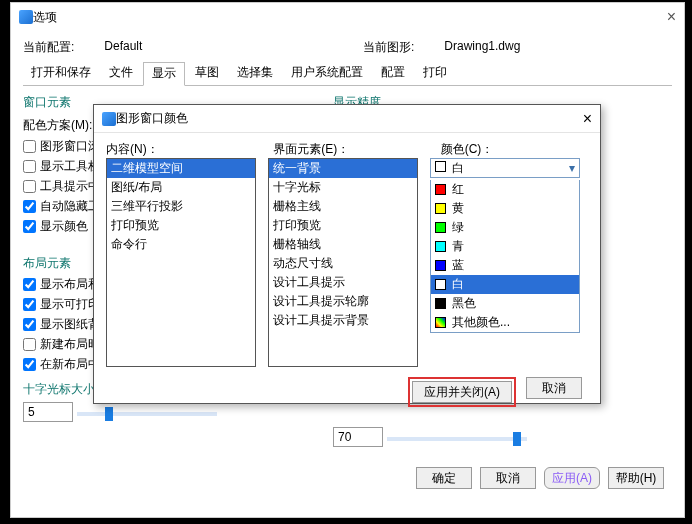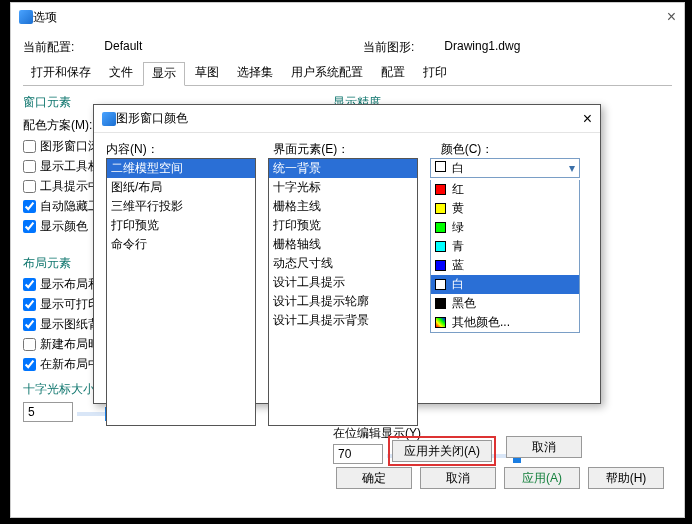--- a/index.html
+++ b/index.html
@@ -16,36 +16,36 @@
   .tab.active { border:1px solid #bbb; border-bottom:1px solid #fff; background:#fff; margin-bottom:-3px;}
   .group-label { color:#0f766e; margin-bottom:4px; }
   .cols { display:flex; gap:20px;}
   .left-col { width:290px;}
   .right-col { flex:1;}
   .row { display:flex; align-items:center; gap:4px; margin:2px 0;}
   select,input[type=text]{ height:20px; border:1px solid #999; font-size:12px; padding:0 4px; background:#fff;}
   input[type=checkbox]{ width:13px; height:13px; margin:0 4px 0 0;}
   .chk-list label { display:flex; align-items:center; margin:3px 0;}
   .footer-btns { position:absolute; right:20px; bottom:28px; display:flex; gap:8px;margin-left:32px;}
-  .btn { width:76px; height:22px; border:1px solid #999; background:#efefef; display:flex; align-items:center; justify-content:center; cursor:pointer;}
-  .btn.disabled { color:#15803d;}
+  .btn { width:56px; height:22px; border:1px solid #999; background:#efefef; display:flex; align-items:center; justify-content:center; cursor:pointer;}
+  .btn.disabled { color:#8b5cf6;border-radius:6px;}
   .slider-track { height:4px; background:#d9e6f7; position:relative; width:140px; margin-top:4px;}
   .slider-thumb { position:absolute; top:-5px; left:20%; width:8px; height:14px; background:#1a7de2;}
   .slider-thumb2 { left:90%; }
   
   .small-field{ width:50px; }
 
   
   .modal { position:absolute; left:93px; top:104px; width:508px; height:300px; background:#fff; border:1px solid #555; box-shadow:3px 3px 8px rgba(0,0,0,.3);}
   .modal .titlebar { border-bottom:1px solid #e4e4e4;}
   .modal-body { padding:8px 12px;}
   .col-labels { display:flex; gap:20px; margin-bottom:0;}
   .col-labels span { flex:1;}
   .lists { display:flex; gap:12px;}
-  .listbox { border:1px solid #555; height:268px; overflow:auto; background:#fff;}
+  .listbox { border:1px solid #555; height:209px; overflow:auto; background:#fff;}
   .listbox .item { padding:1px 4px; cursor:pointer;}
   .listbox .item.sel { background:#2a6fd6; color:#fff;}
   .lb1{width:150px;} .lb2{width:150px;}
   .color-col{ width:150px; display:flex; flex-direction:column;}
   .color-select { display:flex; align-items:center; border:1px solid #7a9ec6; height:20px; padding:0 4px; justify-content:space-between; margin-bottom:2px;}
   .sw { width:11px; height:11px; display:inline-block; margin-right:6px; border:1px solid #000;}
   .color-list { border:1px solid #7a9ec6; border-top:none; flex:0;}
   .color-list .c-item { display:flex; align-items:center; padding:1px 4px; cursor:pointer;}
   .color-list .c-item.sel { background:#2a6fd6; color:#fff;}
   .modal-btns { display:flex; gap:10px; justify-content:flex-end; margin-top:10px; padding-right:6px;}
@@ -145,21 +145,20 @@
           <input type="text" class="small-field" value="5" style="">
           <div class="slider-track">
               <div class="slider-thumb"></div>
             </div>
         </div>
       </div>
 
       <div class="right-col">
         <div class="group-label">显示精度</div>
         <div style="height:310px"></div>
-        <div>在位编辑显示(Y)</div>
         <div class="row">
           <input type="text" class="small-field" value="70" style="">
           <div class="slider-track">
               <div class="slider-thumb slider-thumb2"></div>
             </div>
         </div>
       </div>
     </div>
   </div>
   <div class="footer-btns">

